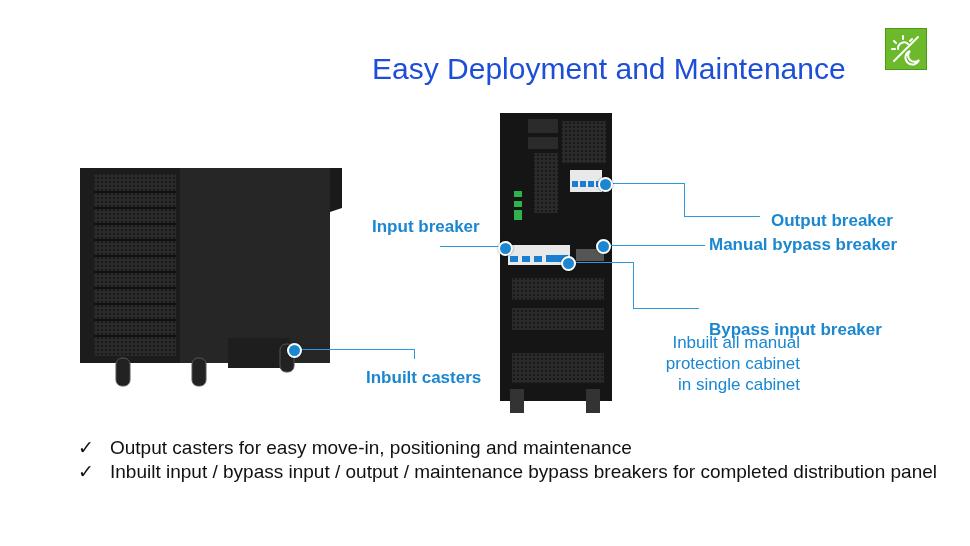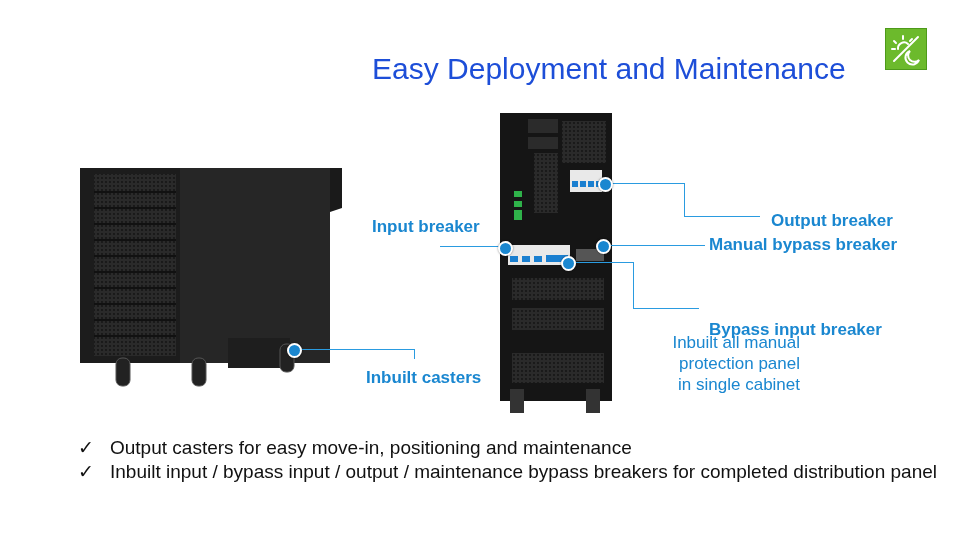--- a/index.html
+++ b/index.html
@@ -116,21 +116,21 @@
 <div class="dot" style="left:287px;top:343px;"></div>
 
 <div class="label" style="left:372px;top:217px;">Input breaker</div>
 <div class="label" style="left:771px;top:211px;">Output breaker</div>
 <div class="label" style="left:709px;top:235px;">Manual bypass breaker</div>
 <div class="label" style="left:709px;top:296px;margin-top:24px;">Bypass input breaker</div>
 <div class="label" style="left:335px;top:368px;margin-left:31px;">Inbuilt casters</div>
 
 <div class="note">
   <div>Inbuilt all manual</div>
-  <div>protection panel</div>
+  <div>protection cabinet</div>
   <div>in single cabinet</div>
 </div>
 
 <div class="bullets">
   <div class="bullet">
     <span class="check">✓</span>
     <span>Output casters for easy move-in, positioning and maintenance</span>
   </div>
   <div class="bullet">
     <span class="check">✓</span>

